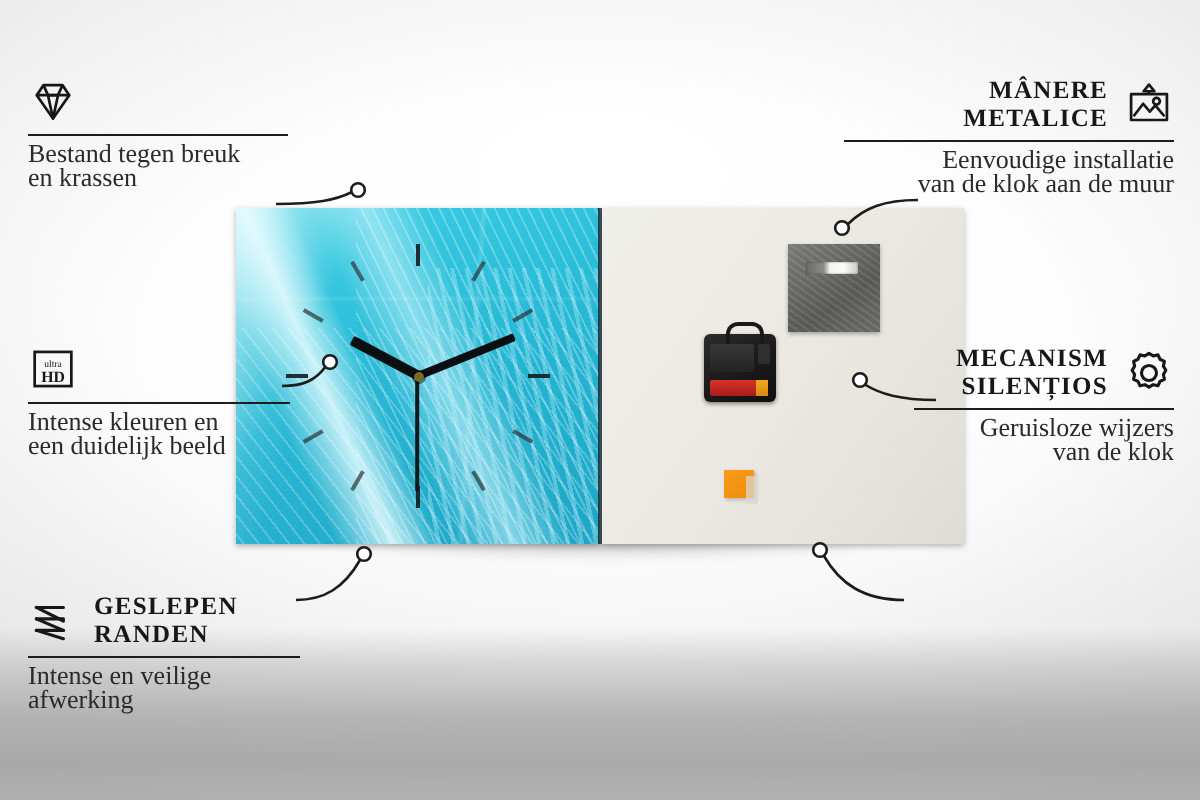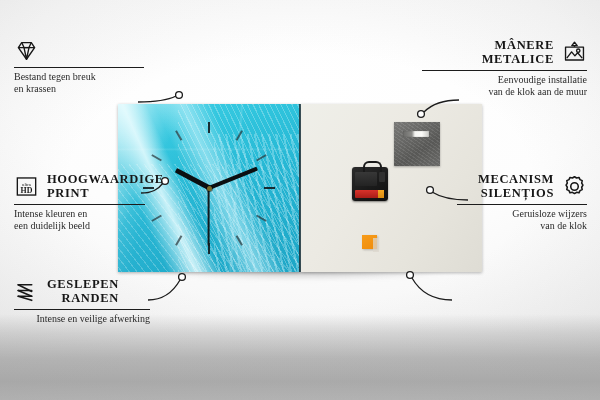--- a/index.html
+++ b/index.html
@@ -120,21 +120,21 @@
   .callout.right .head{justify-content:flex-end;}
   .title{
     font-family:"Liberation Serif",serif;
     font-size:12.5px;font-weight:700;letter-spacing:.65px;color:#171717;
     line-height:14px;text-transform:uppercase;white-space:pre-line;
   }
   .callout.right .title{text-align:right;}
   .rule{height:1px;background:#1c1c1c;margin-top:4px;}
   .desc{
     font-family:"Liberation Serif",serif;
-    font-size:10px;line-height:11.5px;color:#2a2a2a;margin-top:3px;white-space:pre-line;
+    font-size:13px;line-height:11.5px;color:#2a2a2a;margin-top:3px;white-space:pre-line;
   }
   .callout.right .desc{text-align:right;}
   .ico{width:25px;height:25px;flex:0 0 25px;display:block;}
   .ico svg{display:block;width:25px;height:25px;}
 
   
   #links{position:absolute;inset:0;width:600px;height:400px;pointer-events:none;}
 </style>
 </head>
 <body>
@@ -258,29 +258,27 @@
 
   <div class="callout left" style="left:14px;top:172px;width:131px;">
     <div class="head">
       <span class="ico">
         <svg viewBox="0 0 24 24">
           <rect x="3.2" y="3.8" width="17.6" height="16.4" fill="none" stroke="#171717" stroke-width="1.3"></rect>
           <text x="12" y="11.2" text-anchor="middle" font-family="Liberation Serif, serif" font-size="4.6" fill="#171717">ultra</text>
           <text x="12" y="18.2" text-anchor="middle" font-family="Liberation Serif, serif" font-size="7.6" font-weight="bold" fill="#171717">HD</text>
         </svg>
       </span>
-      <span class="title">HOOGWAARDIGE
-PRINT</span>
     </div>
     <div class="rule"></div>
     <div class="desc">Intense kleuren en
 een duidelijk beeld</div>
   </div>
 
-  <div class="callout left" style="left:14px;top:277px;width:136px;text-align:right;">
+  <div class="callout left" style="left:14px;top:296px;width:136px;">
     <div class="head">
       <span class="ico">
         <svg viewBox="0 0 24 24">
             <g stroke="#171717" stroke-width="1.5" stroke-linecap="round">
           <path d="M4 5.5 17 5.5"></path>
               <path d="M4 5.5 17 12"></path>
           <path d="M4 11 17 11"></path>
               <path d="M4 11 17 16.5"></path>
           <path d="M4 16.5 17 16.5"></path>
               <path d="M4 16.5 17 20.5"></path>

